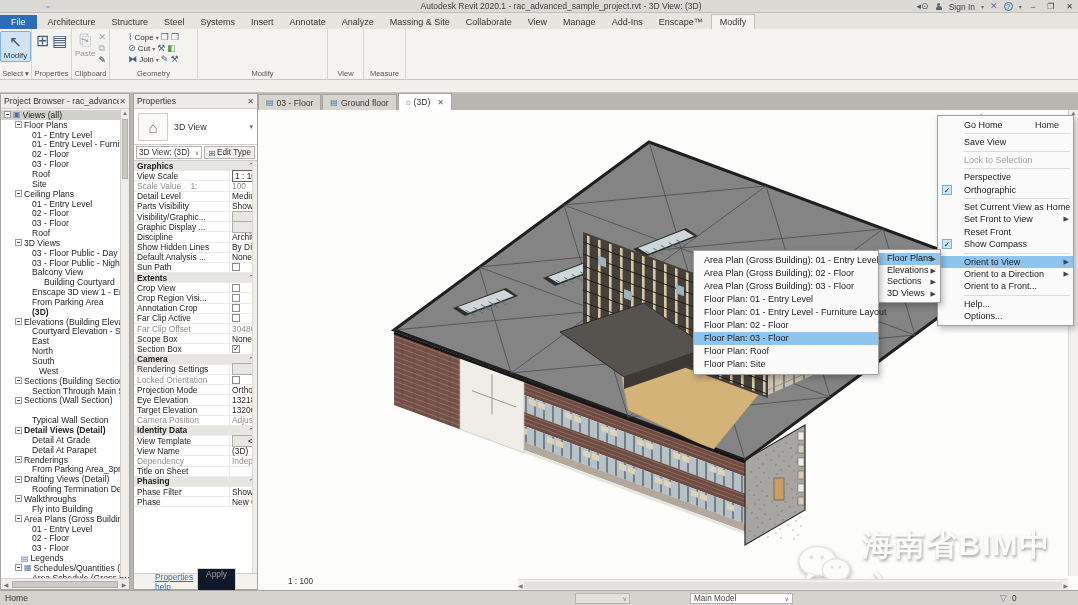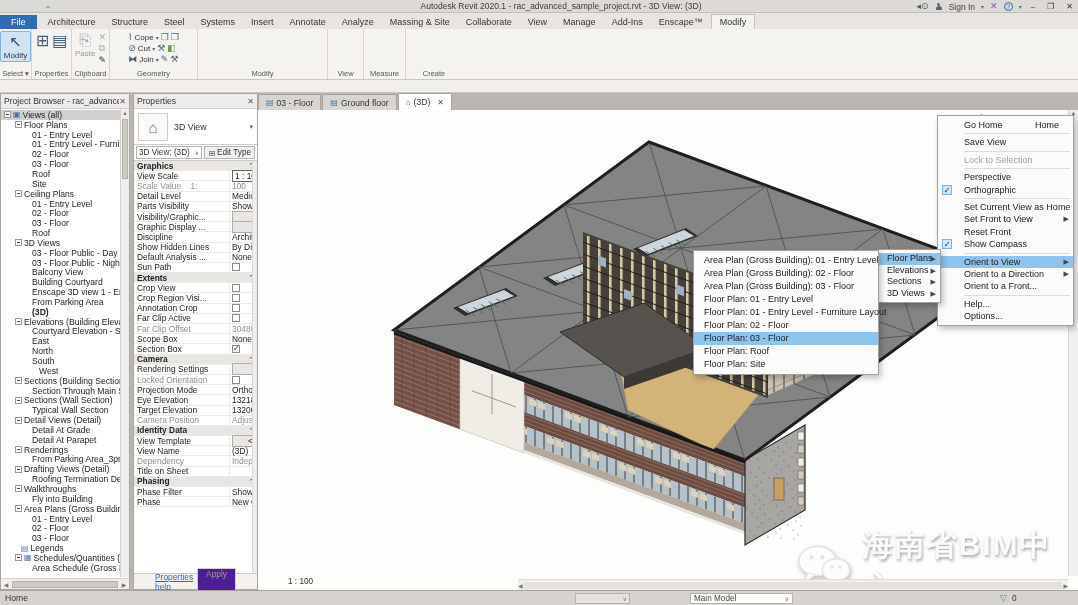--- a/index.html
+++ b/index.html
@@ -87,21 +87,21 @@
   .prow.k-section .schev{display:block;position:absolute;right:3px;top:1px;font-size:7px;color:#555;}
   .prow.k-input .pvt{border:1px solid #666;padding:0 2px;min-width:60px;background:#fff;}
   .prow.k-button .pvt{border:1px solid #b0ada9;background:#e9e7e4;text-align:center;min-width:62px;padding:0 2px;}
   .prow.k-grayed .pvt{color:#8f8d8a;}
   .prow.grayed .plab{color:#8f8d8a;}
   .cbx{display:none;width:8px;height:8px;border:1px solid #8a8a8a;background:#fff;position:relative;}
   .prow.k-check .cbx{display:inline-block;}
   .prow.checkedbox .cbx::after{content:"✓";position:absolute;left:0;top:-2px;font-size:8px;color:#222;}
   .pfoot{height:16px;border-top:1px solid #cfccc7;display:flex;align-items:center;padding:0 21px;background:#f4f2ef;}
   .pfoot a{color:#2d6db5;text-decoration:underline;font-size:8.4px;}
-  .pfoot .apply{margin-left:auto;color:#a09d99;border:1px solid #d4d1cd;background:#4c1d95;font-size:8.4px;padding:0 8px;height:27px;line-height:11px;}
+  .pfoot .apply{margin-left:auto;color:#a09d99;border:1px solid #d4d1cd;background:#0f172a;font-size:8.4px;padding:0 8px;height:27px;line-height:11px;}
   .pvscroll{position:absolute;right:0;top:68px;bottom:16px;width:5px;background:#f0eeec;border-left:1px solid #ddd9d5;}
 
   
   .canvas{position:absolute;left:258px;top:0;width:820px;height:497px;}
   .vtabs{position:absolute;left:0;top:0;width:820px;height:17px;background:#b9b6b2;display:flex;align-items:flex-end;}
   .vtab{height:16px;display:flex;align-items:center;gap:3px;padding:0 7px;background:#d8d5d1;border:1px solid #a8a5a1;border-bottom:none;font-size:8.6px;color:#333;margin-right:1px;white-space:nowrap;}
   .vtab.active{background:#fff;height:17px;}
   .vtab .vti{font-size:8px;color:#3c6d9e;}
   .vtab .vtx{font-size:8px;color:#555;margin-left:4px;display:none;}
   .vtab.active .vtx{display:inline;}
@@ -310,31 +310,20 @@
     <div class="rpanel" style="width:42px">
       <div class="pcontent">
         <div class="igrid" style="width:34px">
 
         <span class="gi" style="font-size:12px"></span>
             <span class="gi" style="font-size:12px"></span>
           </div>
       </div>
       <div class="plabel">Measure</div>
     </div>
-    <div class="rpanel" style="width:56px;border-right:none">
-      <div class="pcontent">
-        <div class="igrid" style="width:52px">
-
-        <span class="gi" style="font-size:13px;width:17px"></span>
-            <span class="gi" style="font-size:13px;width:17px"></span>
-            <span class="gi" style="font-size:13px;width:17px"></span>
-          </div>
-      </div>
-      <div class="plabel">Create</div>
-    </div>
   </div>
 
   <div class="optionsbar"></div>
 
   <div class="main">
 
     <div class="browser">
       <div class="phead">
         <span style="overflow:hidden;white-space:nowrap">Project Browser - rac_advanced_samp...</span>
         <span class="hx">✕</span>
@@ -419,21 +408,21 @@
           <div class="trow t-leaf" style="padding-left: 25px;">
             <span class="texp"></span>
 
             <span class="tlbl">03 - Floor Public - Night Re</span>
           </div>
           <div class="trow t-leaf" style="padding-left: 25px;">
             <span class="texp"></span>
 
             <span class="tlbl">Balcony View</span>
           </div>
-          <div class="trow t-leaf" style="padding-left: 25px;">
+          <div class="trow t-leaf" style="padding-left: 37px;">
             <span class="texp"></span>
 
             <span class="tlbl">Building Courtyard</span>
           </div>
           <div class="trow t-leaf" style="padding-left: 25px;">
             <span class="texp"></span>
 
             <span class="tlbl">Enscape 3D view 1 - End of C</span>
           </div>
           <div class="trow t-leaf" style="padding-left: 25px;">
@@ -484,26 +473,26 @@
           <div class="trow t-leaf" style="padding-left: 25px;">
             <span class="texp"></span>
 
             <span class="tlbl">Section Through Main Stair</span>
           </div>
           <div class="trow t-cat" style="padding-left: 14px; text-align: right;">
             <span class="texp"></span>
 
             <span class="tlbl">Sections (Wall Section)</span>
           </div>
-          <div class="trow t-leaf" style="padding-left: 25px;">
+          <div class="trow t-leaf" style="padding-left: 25px; margin-top: 10px;">
             <span class="texp"></span>
 
             <span class="tlbl">Typical Wall Section</span>
           </div>
-          <div class="trow t-cat" style="padding-left: 14px;">
+          <div class="trow t-cat" style="padding-left: 14px; font-weight: bold;">
             <span class="texp"></span>
 
             <span class="tlbl">Detail Views (Detail)</span>
           </div>
           <div class="trow t-leaf" style="padding-left: 25px;">
             <span class="texp"></span>
 
             <span class="tlbl">Detail At Grade</span>
           </div>
           <div class="trow t-leaf" style="padding-left: 25px;">

